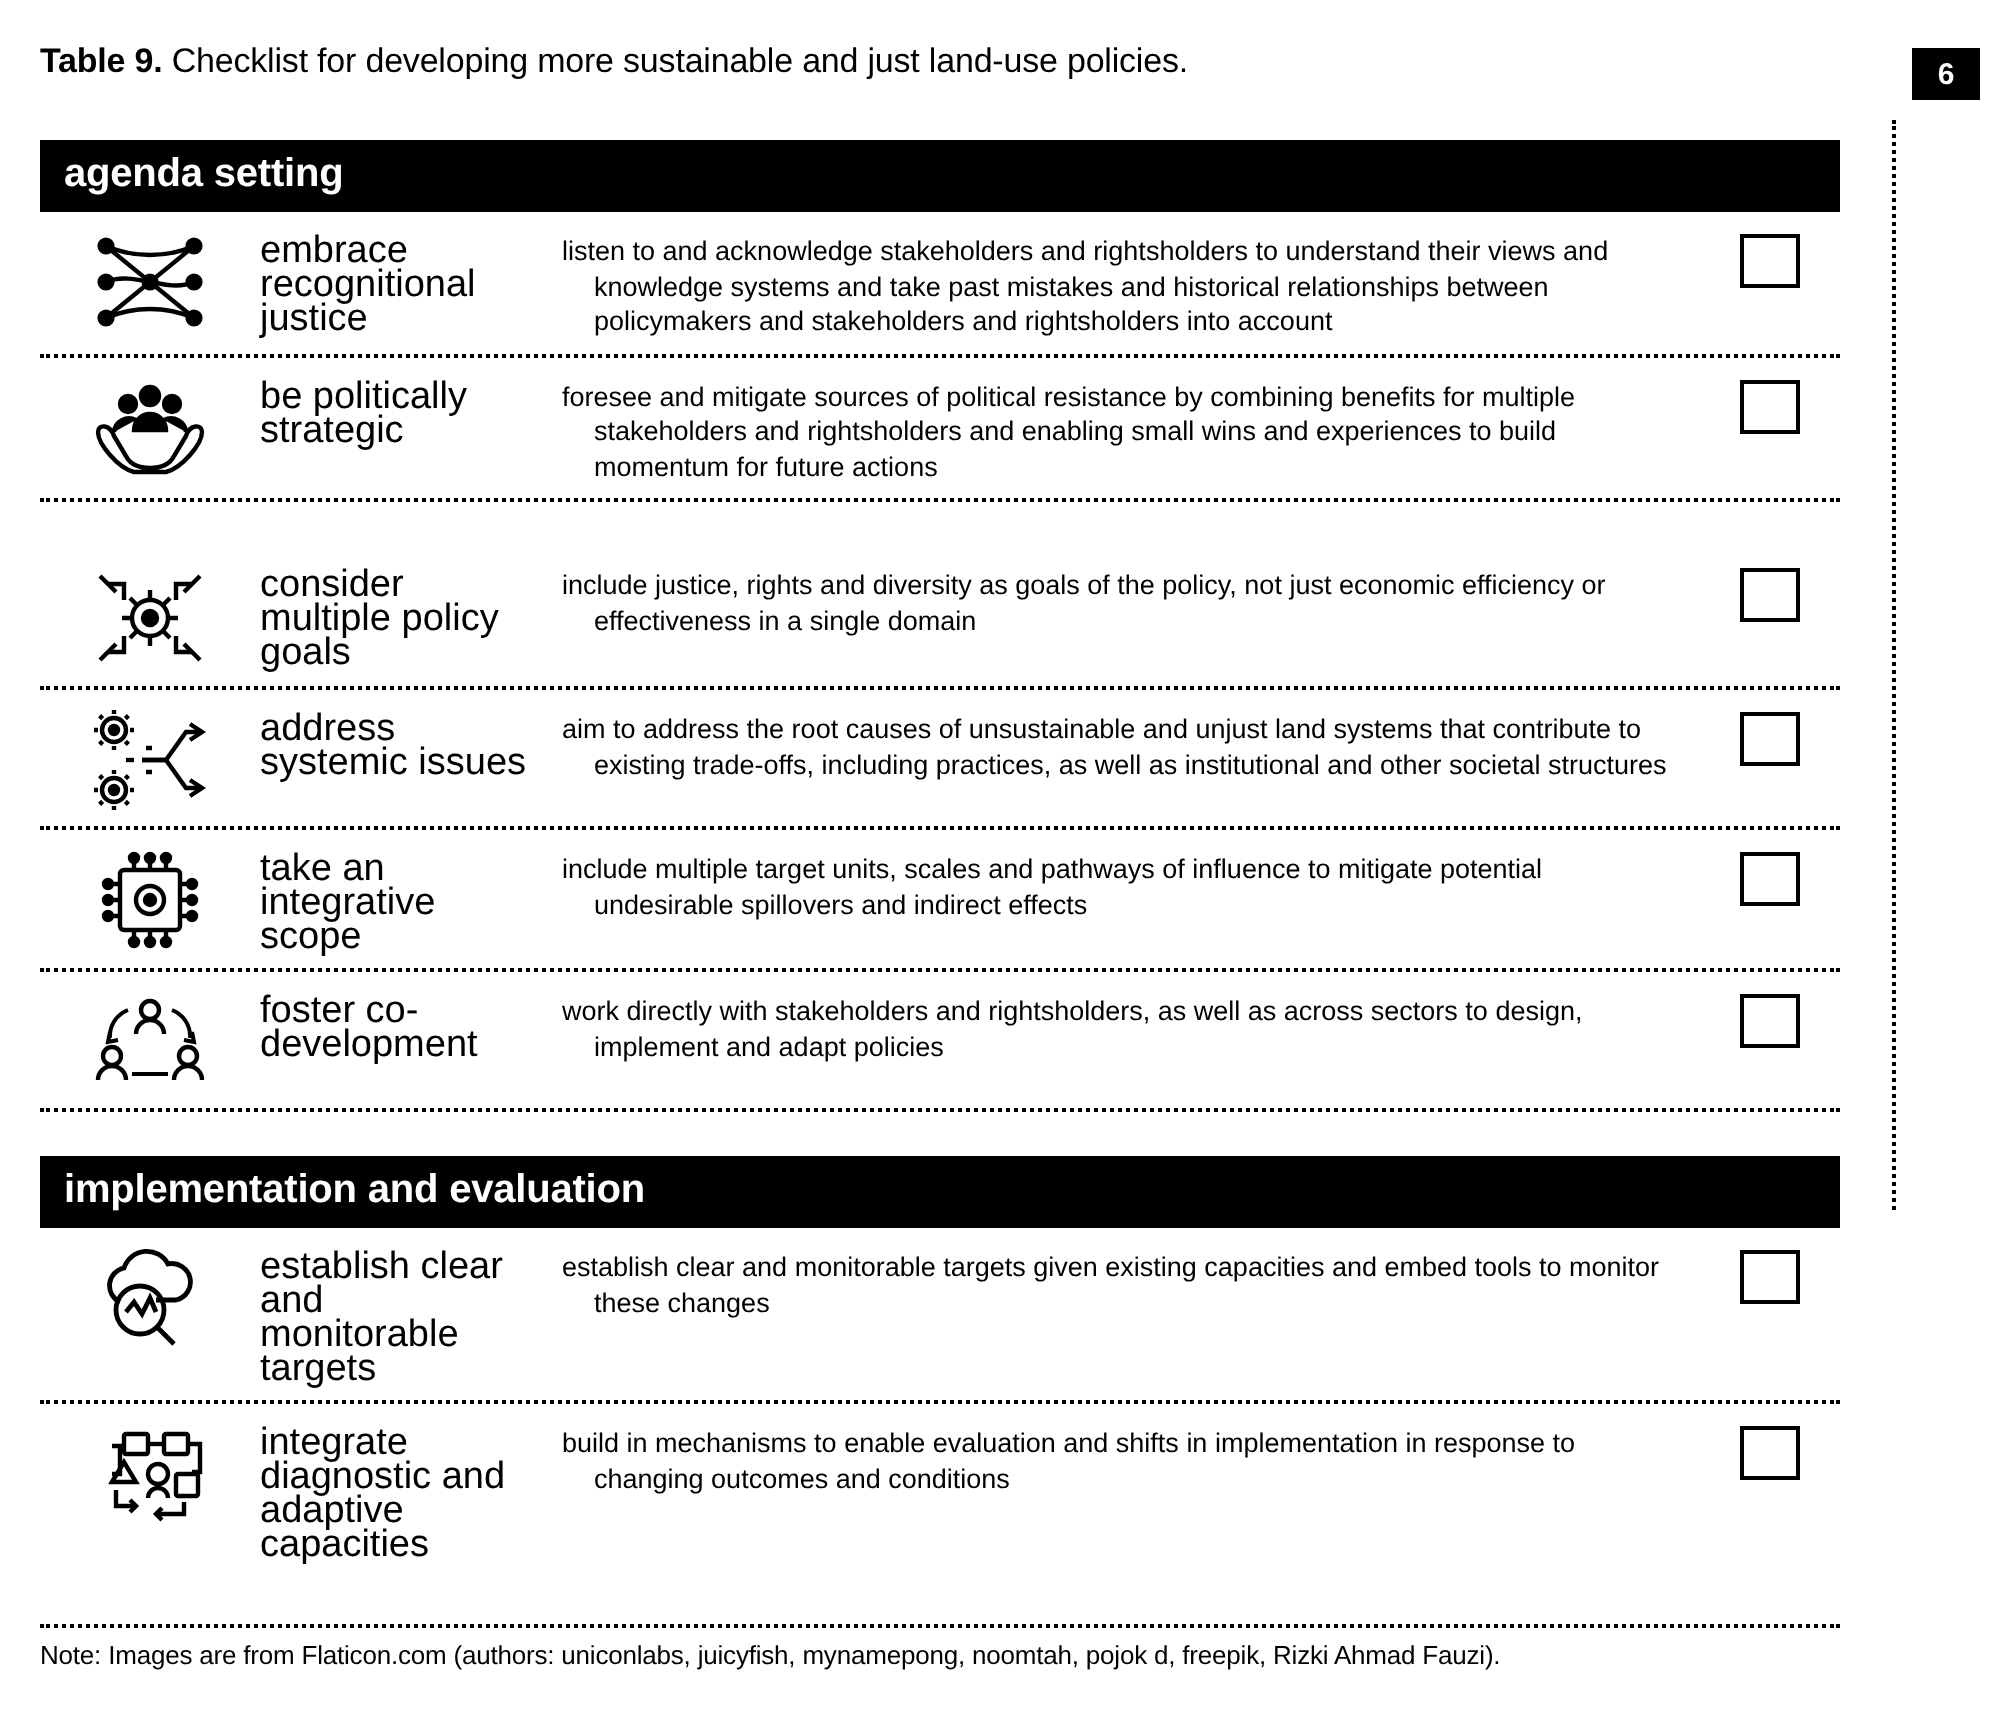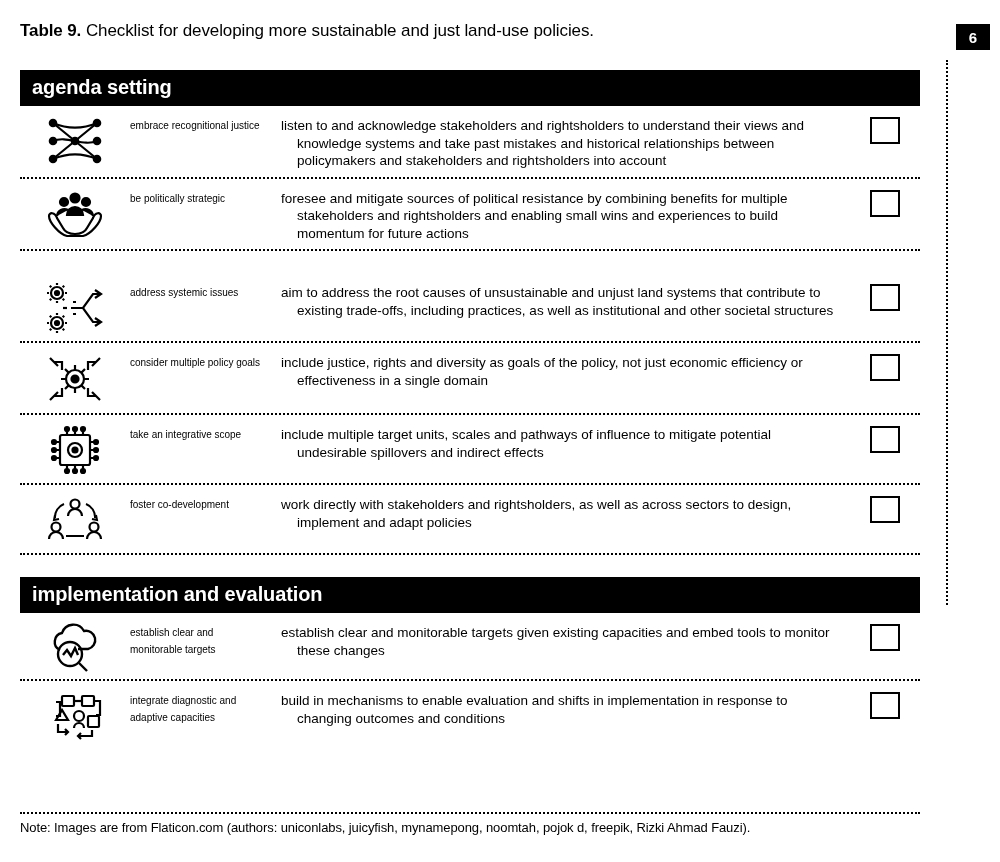--- a/index.html
+++ b/index.html
@@ -71,21 +71,21 @@
     width: 110px;
     flex: 0 0 110px;
     display: flex;
     align-items: center;
     justify-content: center;
     padding-top: 2px;
   }
   .cell-action {
     width: 135px;
     flex: 0 0 135px;
-    font-size: 10px;
+    font-size: 19px;
     line-height: 17px;
     padding-top: 4px;
     padding-right: 8px;
   }
   .cell-desc {
     flex: 1 1 auto;
     font-size: 13.5px;
     line-height: 17.5px;
     padding-top: 4px;
     padding-right: 10px;
@@ -231,57 +231,57 @@
       <div class="cell-check">
         <div class="checkbox"></div>
       </div>
     </div>
 
     <div class="gap"></div>
 
 
     <div class="row">
       <div class="cell-icon">
+        <svg class="icon" width="62" height="54" viewBox="0 0 62 54" fill="none" stroke="#000" stroke-width="2.2">
+          <circle cx="31" cy="27" r="9"></circle>
+          <circle cx="31" cy="27" r="3.5" fill="#000"></circle>
+          <path d="M31 18 v-5 M31 36 v5 M22 27 h-5 M40 27 h5 M24.6 20.6 l-3.6 -3.6 M37.4 20.6 l3.6 -3.6 M24.6 33.4 l-3.6 3.6 M37.4 33.4 l3.6 3.6"></path>
+          <path d="M10 10 l8 0 l0 8"></path>
+          <path d="M52 10 l-8 0 l0 8"></path>
+          <path d="M10 44 l8 0 l0 -8"></path>
+          <path d="M52 44 l-8 0 l0 -8"></path>
+          <path d="M6 6 l8 8 M56 6 l-8 8 M6 48 l8 -8 M56 48 l-8 -8"></path>
+        </svg>
+      </div>
+      <div class="cell-action">consider multiple policy goals</div>
+      <div class="cell-desc">include justice, rights and diversity as goals of the policy, not just economic efficiency or effectiveness in a single domain</div>
+      <div class="cell-check">
+        <div class="checkbox"></div>
+      </div>
+    </div>
+
+    <div class="row">
+      <div class="cell-icon">
         <svg class="icon" width="64" height="52" viewBox="0 0 64 52" fill="none" stroke="#000" stroke-width="2.2">
           <circle cx="14" cy="11" r="6"></circle>
           <circle cx="14" cy="11" r="2" fill="#000"></circle>
           <path d="M14 3 v-2 M14 19 v2 M6 11 h-2 M22 11 h2 M8.3 5.3 l-1.5 -1.5 M19.7 5.3 l1.5 -1.5 M8.3 16.7 l-1.5 1.5 M19.7 16.7 l1.5 1.5"></path>
           <circle cx="14" cy="41" r="6"></circle>
           <circle cx="14" cy="41" r="2" fill="#000"></circle>
           <path d="M14 33 v-2 M14 49 v2 M6 41 h-2 M22 41 h2 M8.3 35.3 l-1.5 -1.5 M19.7 35.3 l1.5 -1.5 M8.3 46.7 l-1.5 1.5 M19.7 46.7 l1.5 1.5"></path>
           <path d="M28 26 h12 l10 -14 h8" stroke-dasharray="0"></path>
           <path d="M28 26 h12 l10 14 h8"></path>
           <path d="M24 26 h-4"></path>
           <path d="M52 8 l6 4 l-6 4"></path>
           <path d="M52 36 l6 4 l-6 4"></path>
           <path d="M30 20 h6 M30 32 h6" stroke-dasharray="3 3"></path>
         </svg>
       </div>
       <div class="cell-action">address systemic issues</div>
       <div class="cell-desc">aim to address the root causes of unsustainable and unjust land systems that contribute to existing trade-offs, including practices, as well as institutional and other societal structures</div>
-      <div class="cell-check">
-        <div class="checkbox"></div>
-      </div>
-    </div>
-
-    <div class="row">
-      <div class="cell-icon">
-        <svg class="icon" width="62" height="54" viewBox="0 0 62 54" fill="none" stroke="#000" stroke-width="2.2">
-          <circle cx="31" cy="27" r="9"></circle>
-          <circle cx="31" cy="27" r="3.5" fill="#000"></circle>
-          <path d="M31 18 v-5 M31 36 v5 M22 27 h-5 M40 27 h5 M24.6 20.6 l-3.6 -3.6 M37.4 20.6 l3.6 -3.6 M24.6 33.4 l-3.6 3.6 M37.4 33.4 l3.6 3.6"></path>
-          <path d="M10 10 l8 0 l0 8"></path>
-          <path d="M52 10 l-8 0 l0 8"></path>
-          <path d="M10 44 l8 0 l0 -8"></path>
-          <path d="M52 44 l-8 0 l0 -8"></path>
-          <path d="M6 6 l8 8 M56 6 l-8 8 M6 48 l8 -8 M56 48 l-8 -8"></path>
-        </svg>
-      </div>
-      <div class="cell-action">consider multiple policy goals</div>
-      <div class="cell-desc">include justice, rights and diversity as goals of the policy, not just economic efficiency or effectiveness in a single domain</div>
       <div class="cell-check">
         <div class="checkbox"></div>
       </div>
     </div>
 
     <div class="row">
       <div class="cell-icon">
         <svg class="icon" width="60" height="52" viewBox="0 0 60 52" fill="none" stroke="#000" stroke-width="2.2">
           <rect x="15" y="11" width="30" height="30" rx="2"></rect>
           <circle cx="30" cy="26" r="7"></circle>

